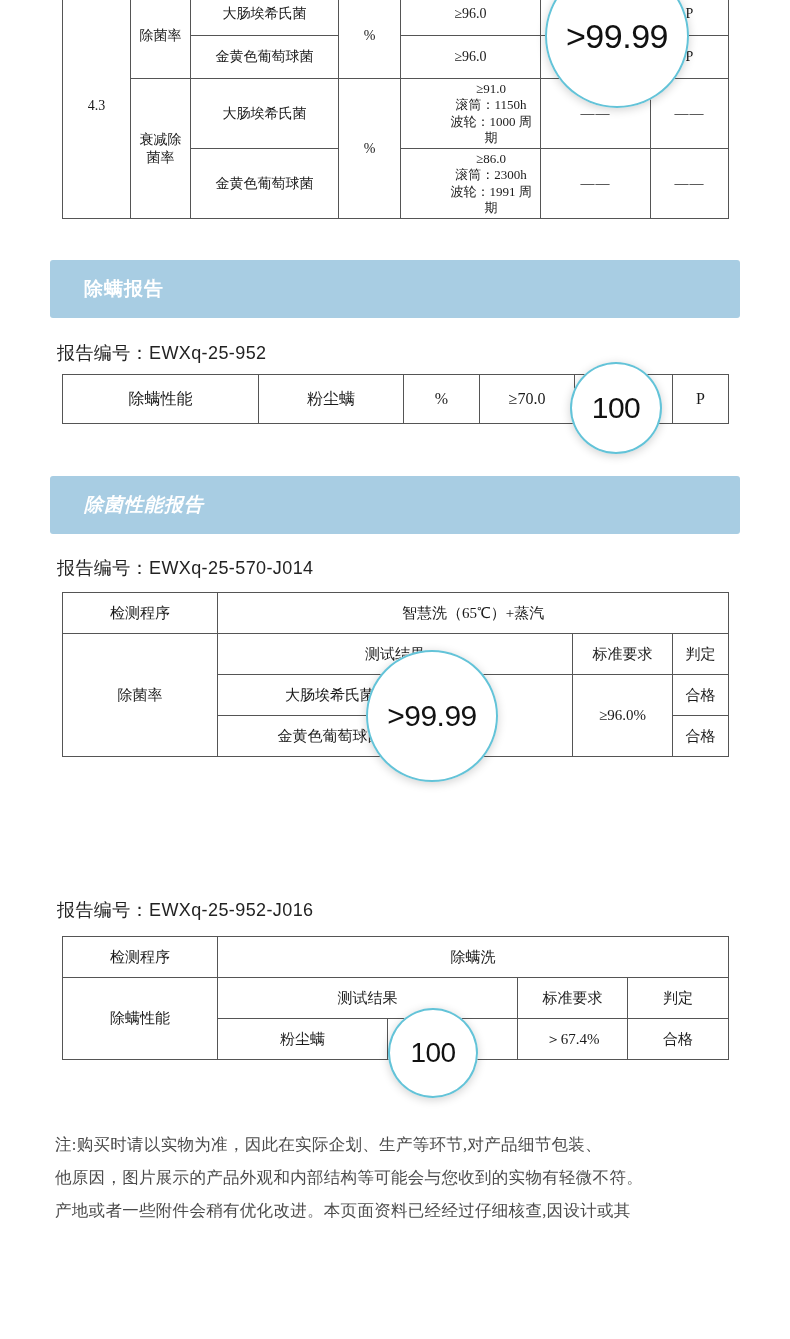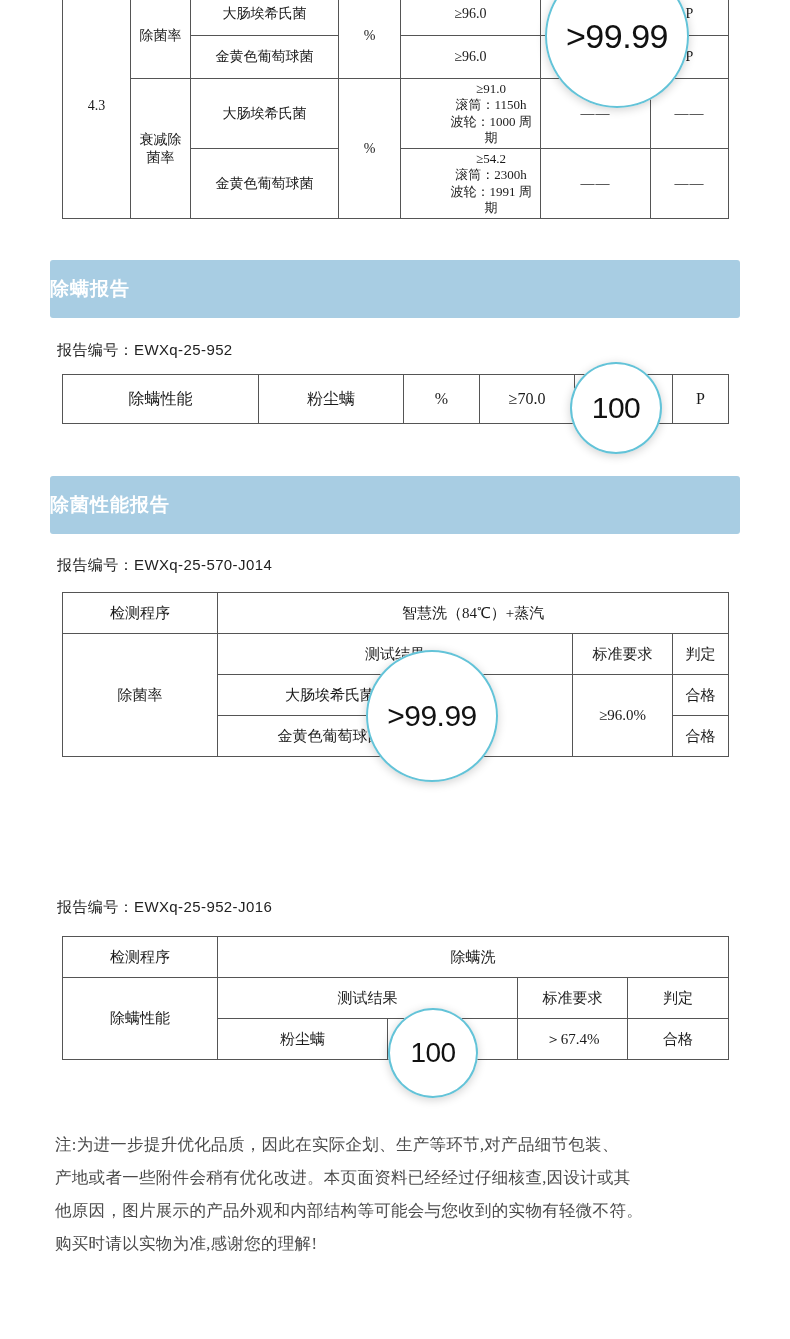--- a/index.html
+++ b/index.html
@@ -66,27 +66,28 @@
     width: 690px;
     height: 58px;
     background: #a8cde3;
     border-radius: 3px;
     color: #ffffff;
     font-size: 19px;
     font-weight: bold;
     letter-spacing: 1px;
     display: flex;
     align-items: center;
+    padding-left: 34px;
     box-sizing: border-box;
   }
 
   .report-no {
     position: absolute;
     left: 57px;
-    font-size: 15px;
+    font-size: 18px;
     color: #222;
     font-family: "Liberation Sans", sans-serif;
     letter-spacing: 0.4px;
   }
   .report-no .cn {
     font-family: "Liberation Serif", serif;
   }
 
   
   .mite-wrap { position: absolute; left: 62px; top: 374px; width: 666px; }
@@ -203,21 +204,21 @@
           <div>≥91.0</div>
           <div>滚筒：1150h</div>
           <div>波轮：1000 周期</div>
         </td>
         <td class="dashes">——</td>
         <td class="dashes">——</td>
       </tr>
       <tr>
         <td>金黄色葡萄球菌</td>
         <td class="small">
-          <div>≥54.2</div>
+          <div>≥86.0</div>
           <div>滚筒：2300h</div>
           <div>波轮：1991 周期</div>
         </td>
         <td class="dashes">——</td>
         <td class="dashes">——</td>
       </tr>
     </tbody>
       </table>
   </div>
 
@@ -246,38 +247,38 @@
         <td>≥70.0</td>
         <td></td>
         <td>P</td>
       </tr>
     </tbody>
       </table>
   </div>
 
   <div class="bubble b2">100</div>
 
-  <div class="bar" style="top:476px;">除菌性能报告</div>
+  <div class="bar" style="top:476px;font-style:italic;">除菌性能报告</div>
   <div class="report-no" style="top:556px;">
     <span class="cn">报告编号：</span><span>EWXq-25-570-J014</span>
   </div>
 
   <div class="ster-wrap">
     <table class="doc ster-table">
       <colgroup>
         <col style="width:155px">
         <col style="width:225px">
         <col style="width:130px">
         <col style="width:100px">
         <col style="width:56px">
       </colgroup>
       <tbody>
           <tr>
         <td>检测程序</td>
-        <td colspan="4">智慧洗（84℃）+蒸汽</td>
+        <td colspan="4">智慧洗（65℃）+蒸汽</td>
       </tr>
       <tr>
         <td rowspan="3">除菌率</td>
         <td colspan="2">测试结果</td>
         <td>标准要求</td>
         <td>判定</td>
       </tr>
       <tr>
         <td>大肠埃希氏菌</td>
         <td rowspan="2"></td>
@@ -324,19 +325,18 @@
         <td>＞67.4%</td>
         <td>合格</td>
       </tr>
     </tbody>
       </table>
   </div>
 
   <div class="bubble b4">100</div>
 
   <div class="note">
-    <div>注:为进一步提升优化品质，因此在实际企划、生产等环节,对产品细节包装、</div>
+    <div>注:购买时请以实物为准，因此在实际企划、生产等环节,对产品细节包装、</div>
+    <div>他原因，图片展示的产品外观和内部结构等可能会与您收到的实物有轻微不符。</div>
     <div>产地或者一些附件会稍有优化改进。本页面资料已经经过仔细核查,因设计或其</div>
-    <div>他原因，图片展示的产品外观和内部结构等可能会与您收到的实物有轻微不符。</div>
-    <div>购买时请以实物为准,感谢您的理解!</div>
   </div>
 
 </div>
 
 </body></html>

